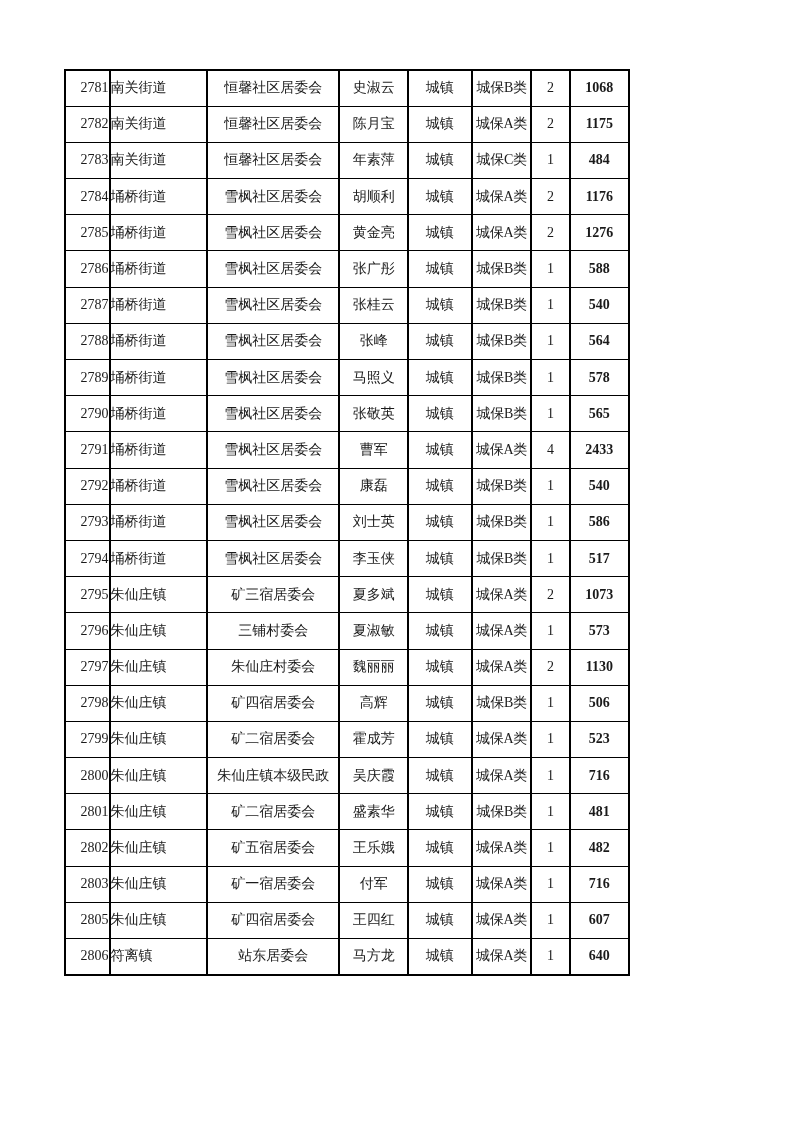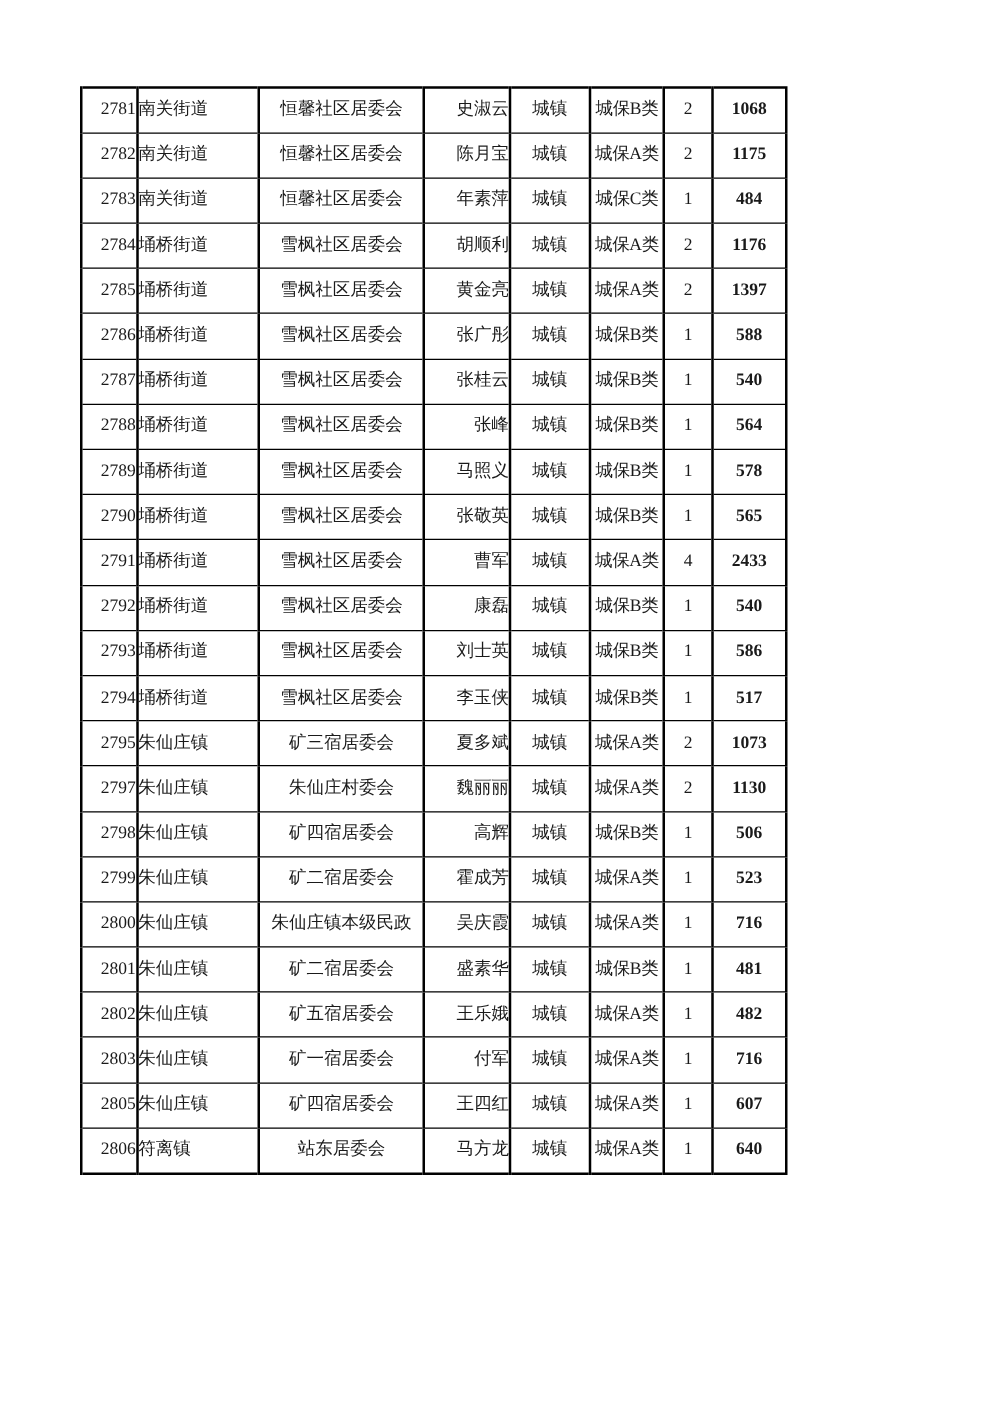--- a/index.html
+++ b/index.html
@@ -41,21 +41,21 @@
     font-size: 14px;
     line-height: 1;
   }
   table.grid tr {
     height: 36.2px;
   }
   
   td.col-seq      { text-align: right;  padding-right: 5px; font-size: 15px; }
   td.col-town     { text-align: left;   padding-left: 4px; }
   td.col-committee{ text-align: center; margin-top: 36px; }
-  td.col-name     { text-align: right; }
+  td.col-name     { text-align: center; }
   td.col-type     { text-align: center; }
   td.col-category { text-align: center; font-size: 12.5px; letter-spacing: -0.3px;
                     border-right: 1px solid #000; }
   td.col-count    { text-align: center; font-size: 15px; border-left: 1px solid #000; }
   td.col-amount   { text-align: center; font-size: 15px; font-weight: bold; }
 
   col.c-seq       { width: 47px;  }
   col.c-town      { width: 104px; }
   col.c-committee { width: 135px; }
   col.c-name      { width: 73px;  }
@@ -121,21 +121,21 @@
           <td class="col-amount">1176</td>
         </tr>
         <tr>
           <td class="col-seq">2785</td>
           <td class="col-town">埇桥街道</td>
           <td class="col-committee">雪枫社区居委会</td>
           <td class="col-name">黄金亮</td>
           <td class="col-type">城镇</td>
           <td class="col-category">城保A类</td>
           <td class="col-count">2</td>
-          <td class="col-amount">1397</td>
+          <td class="col-amount">1276</td>
         </tr>
         <tr>
           <td class="col-seq">2786</td>
           <td class="col-town">埇桥街道</td>
           <td class="col-committee">雪枫社区居委会</td>
           <td class="col-name">张广彤</td>
           <td class="col-type">城镇</td>
           <td class="col-category">城保B类</td>
           <td class="col-count">1</td>
           <td class="col-amount">588</td>
@@ -222,20 +222,30 @@
         </tr>
         <tr>
           <td class="col-seq">2795</td>
           <td class="col-town">朱仙庄镇</td>
           <td class="col-committee">矿三宿居委会</td>
           <td class="col-name">夏多斌</td>
           <td class="col-type">城镇</td>
           <td class="col-category">城保A类</td>
           <td class="col-count">2</td>
           <td class="col-amount">1073</td>
+        </tr>
+        <tr>
+          <td class="col-seq">2796</td>
+          <td class="col-town">朱仙庄镇</td>
+          <td class="col-committee">三铺村委会</td>
+          <td class="col-name">夏淑敏</td>
+          <td class="col-type">城镇</td>
+          <td class="col-category">城保A类</td>
+          <td class="col-count">1</td>
+          <td class="col-amount">573</td>
         </tr>
         <tr>
           <td class="col-seq">2797</td>
           <td class="col-town">朱仙庄镇</td>
           <td class="col-committee">朱仙庄村委会</td>
           <td class="col-name">魏丽丽</td>
           <td class="col-type">城镇</td>
           <td class="col-category">城保A类</td>
           <td class="col-count">2</td>
           <td class="col-amount">1130</td>

